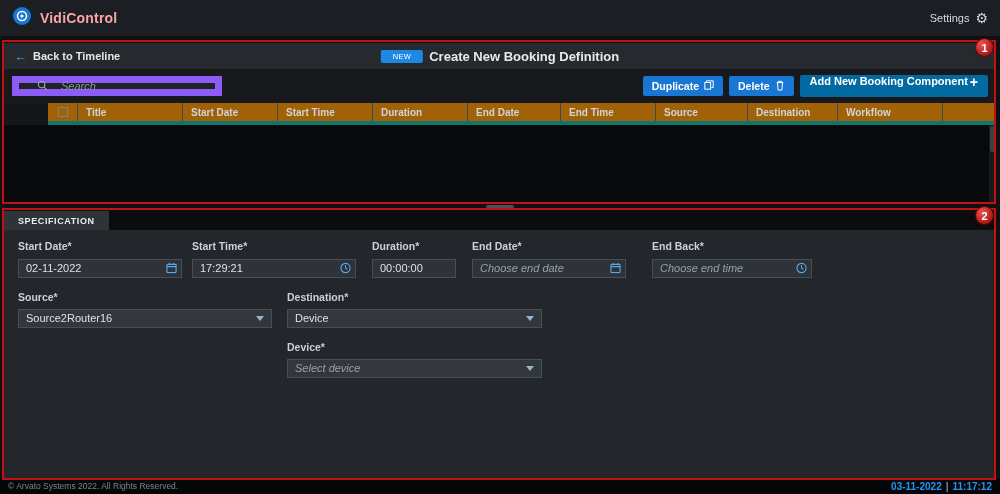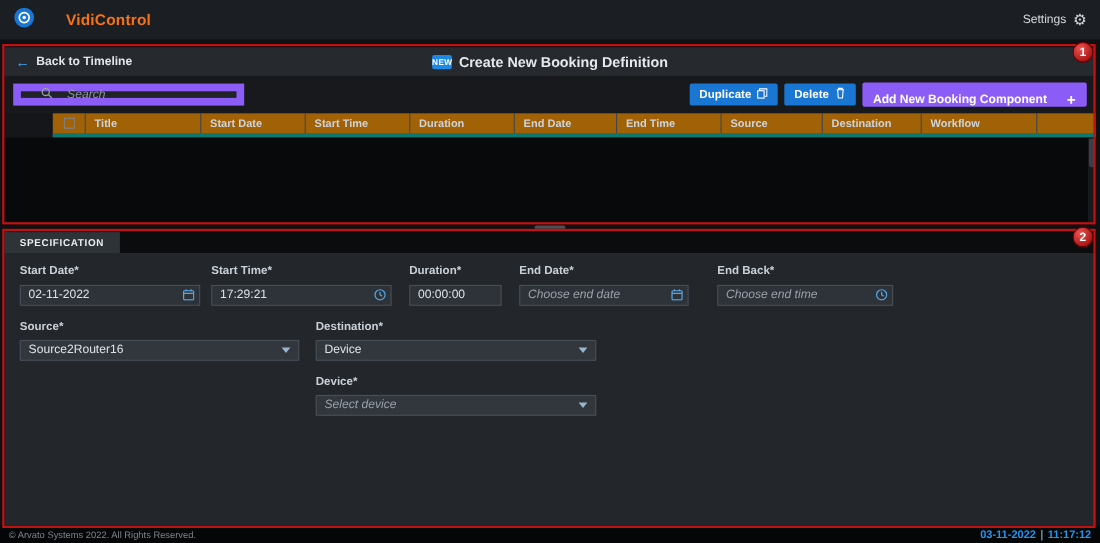--- a/index.html
+++ b/index.html
@@ -3,45 +3,45 @@
 <meta charset="utf-8">
 <style>
   * { margin:0; padding:0; box-sizing:border-box; font-family:"Liberation Sans", sans-serif; }
   html,body { width:1000px; height:494px; overflow:hidden; }
   body { background:#0e1013; color:#d6dbe0; position:relative; }
 
   
   .app-header { position:absolute; top:0; left:0; width:1000px; height:36px;
     background:#1b1e22; display:flex; align-items:center; justify-content:space-between; padding:0 12px; }
   .logo-area { display:flex; align-items:center; gap:8px; }
-  .app-title { font-size:14px; font-weight:bold; color:#f97316; letter-spacing:.2px;margin-left:20px; }
+  .app-title { font-size:14px; font-weight:bold; color:#fca5a5; letter-spacing:.2px; }
   .settings-area { display:flex; align-items:center; gap:6px; cursor:pointer;text-align:right; }
   .settings-label { font-size:11px; color:#d6dbe0; }
   .gear { font-size:14px; color:#cfd6dc; line-height:1; }
 
   
   .booking-panel { position:absolute; top:43px; left:4px; width:992px; height:159px;
     background:#141619; display:flex; flex-direction:column; }
   .panel-header { height:26px; background:#26292e; display:flex; align-items:center; position:relative; padding:0 10px; }
   .back-link { display:flex; align-items:center; gap:6px; cursor:pointer; }
   .back-arrow { color:#42a5f5; font-size:13px; font-weight:bold; line-height:1; }
   .back-label { font-size:11px; font-weight:bold; color:#e2e6e9; }
   .panel-title-wrap { position:absolute; left:50%; transform:translateX(-50%); display:flex; align-items:center; gap:6px; }
-  .new-badge { background:#1e88e5; color:#fff; font-size:7.5px; font-weight:bold; padding:2px 0; border-radius:2px; letter-spacing:.3px; }
+  .new-badge { background:#1e88e5; color:#fff; font-size:7.5px; font-weight:normal; padding:2px 12px; border-radius:2px; letter-spacing:.3px; }
   .panel-title { font-size:13px; font-weight:bold; color:#e6eaed; }
 
   .toolbar { height:34px; display:flex; align-items:center; justify-content:space-between; padding:0 8px; background:#17191d; }
   .search-box { width:210px; height:20px; background:#202428; border:7px solid #8b5cf6; display:flex; align-items:center; gap:13px; padding:0 18px; }
   .search-box input { flex:1; background:transparent; border:none; outline:none; color:#d6dbe0; font-size:11px; }
   .search-box input::placeholder { color:#8d969e; font-style:italic; }
   .toolbar-buttons { display:flex; align-items:center; gap:6px; }
   .btn-blue { background:#1976d2; color:#fff; border:none; height:20px; padding:0 9px; font-size:10.5px;
     font-weight:bold; border-radius:2px; display:flex; align-items:center; gap:5px; cursor:pointer; }
-  .btn-bright { background:#8b5cf6; color:#fff; border:none; height:22px; padding:0 10px; font-size:11px;
-    font-weight:bold; border-radius:2px; display:flex; align-items:flex-end; gap:18px; cursor:pointer; }
+  .btn-bright { background:#0369a1; color:#fff; border:none; height:22px; padding:0 10px; font-size:11px;
+    font-weight:bold; border-radius:2px; display:flex; align-items:flex-start; gap:2px; cursor:pointer; }
   .btn-plus { font-size:14px; font-weight:bold; line-height:1; }
 
   .table-header { height:22px; display:flex; background:#a16207; border-bottom:4px solid #0f766e; font-size:10px; font-weight:bold; color:#ced4da;margin-left:44px; }
   .th { display:flex; align-items:center; padding-left:8px; border-right:1px solid #41464c; height:100%; }
   .th-check { width:30px; justify-content:center; padding-left:0; }
   .checkbox { width:10px; height:10px; border:1px solid #7b838a; background:transparent; cursor:pointer; }
   .th-fill { flex:1; border-right:none; }
 
   .table-body { flex:1; background:#08090b; position:relative; }
   .v-scroll { position:absolute; right:0; top:0; bottom:0; width:7px; background:#17191c; }

